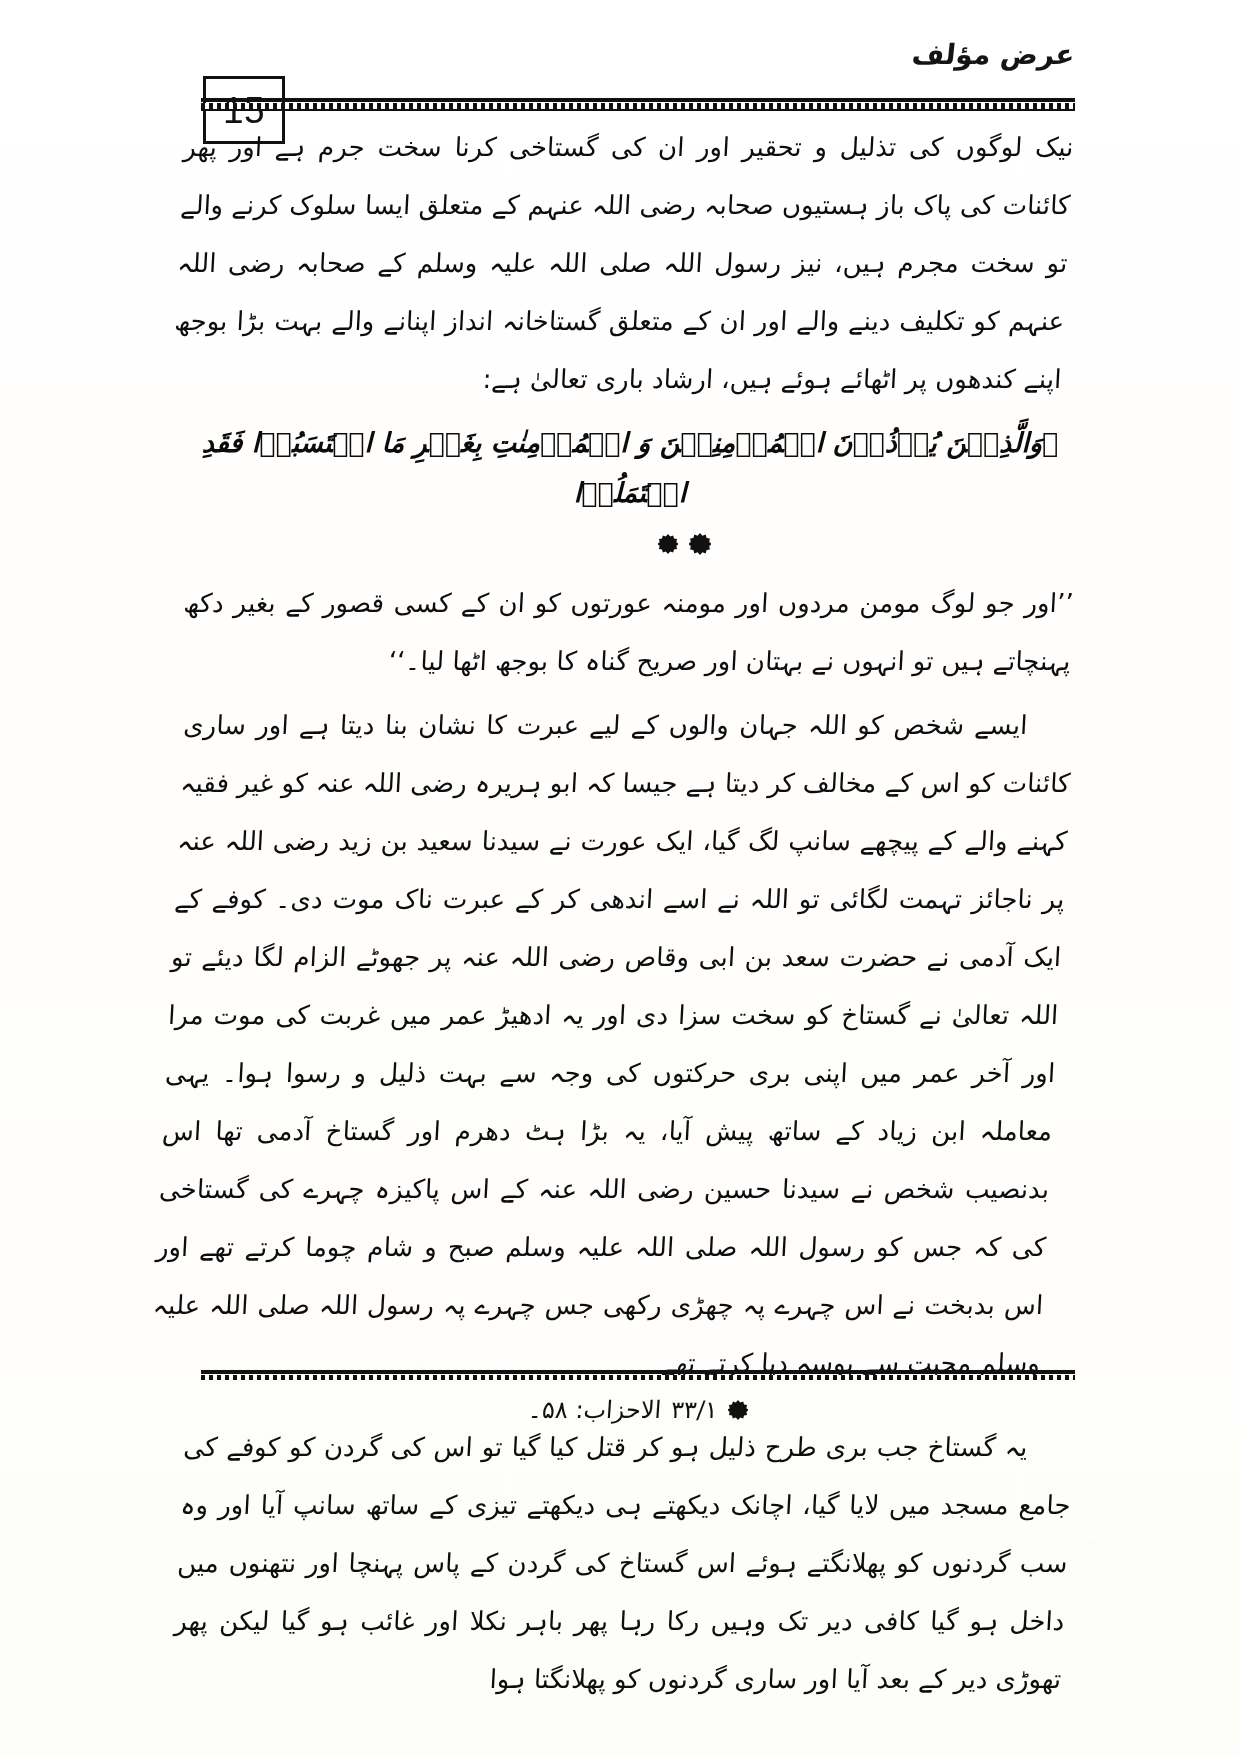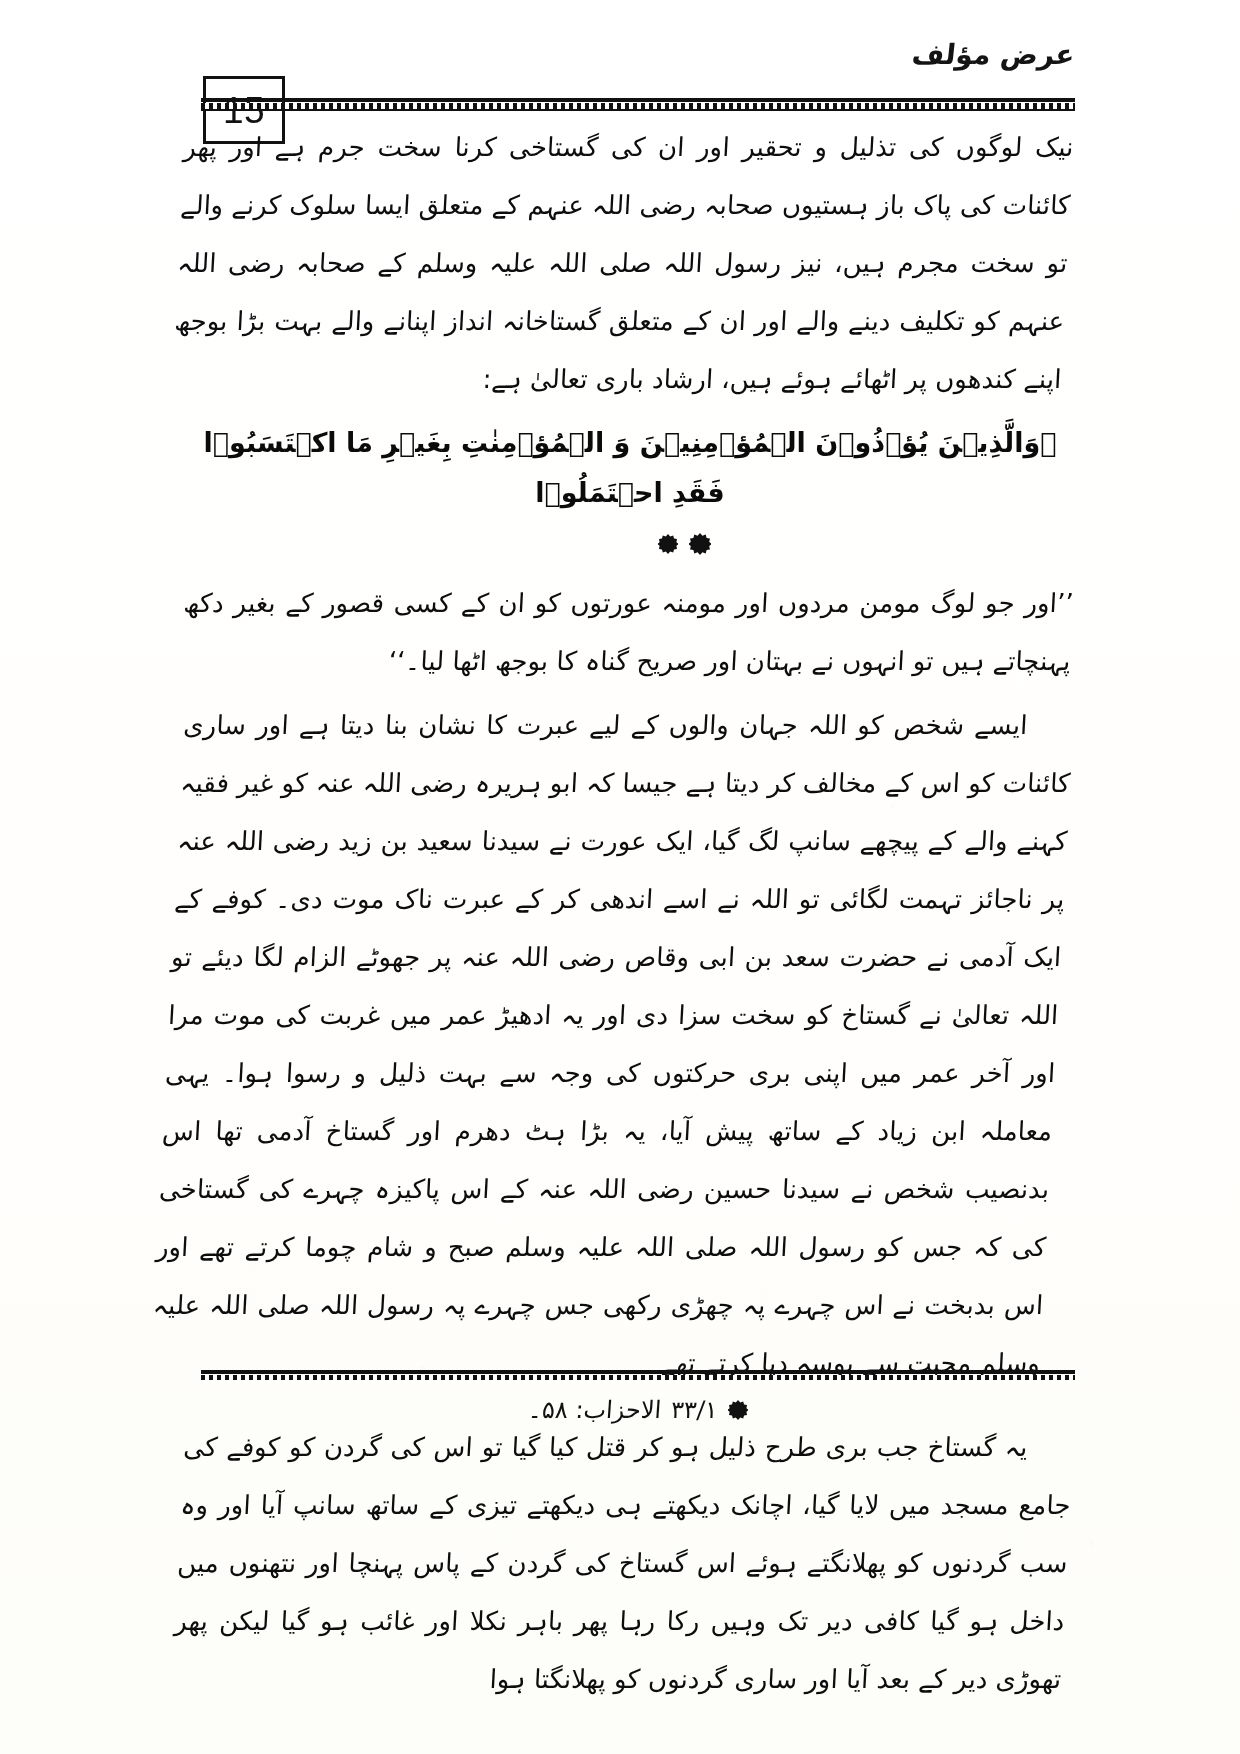--- a/index.html
+++ b/index.html
@@ -151,20 +151,21 @@
     text-align: center;
     font-family: "DejaVu Sans", sans-serif;
     color: #0b0b0b;
   }
 
   .verse-line {
     font-size: 27px;
     line-height: 50px;
     letter-spacing: 0.4px;
     font-weight: 600;
+    font-style: italic;
   }
 
   .verse-line.l2 {
     padding-inline-end: 110px;
   }
 
   .verse-marker {
     display: inline-block;
     width: 22px;
     height: 22px;

